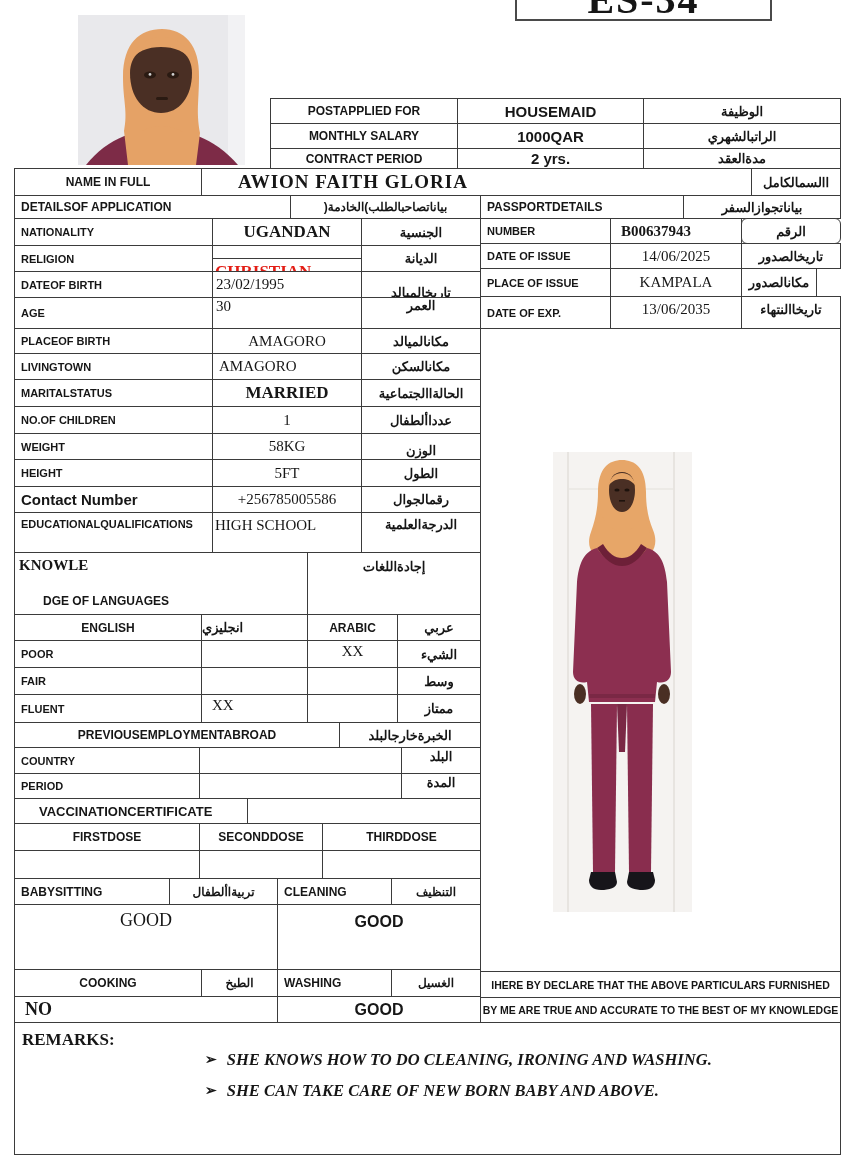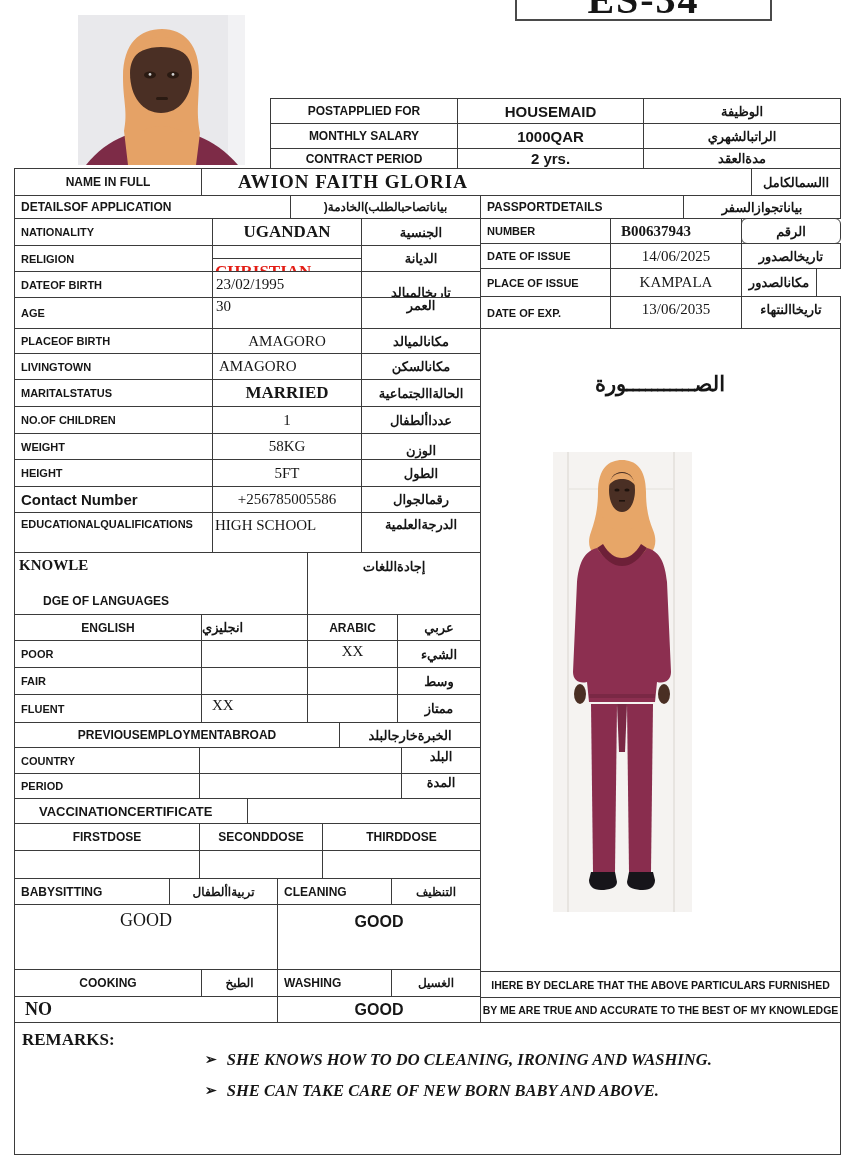--- a/index.html
+++ b/index.html
@@ -141,21 +141,20 @@
 
   <div class="c pl lbl" style="left:480px;top:268px;width:131px;height:29px;">PLACE OF ISSUE</div>
   <div class="c ctr srf" style="left:610px;top:268px;width:132px;height:29px;">KAMPALA</div>
   <div class="c ar" style="left:741px;top:268px;width:76px;height:29px;">مكانالصدور</div>
 
   <div class="c pl lbl" style="left:480px;top:296px;width:131px;height:33px;">DATE OF EXP.</div>
   <div class="c ctr srf" style="left:610px;top:296px;width:132px;height:33px;align-items:flex-start;padding-top:4px;justify-content:center;">13/06/2035</div>
   <div class="c ar" style="left:741px;top:296px;width:100px;height:33px;align-items:flex-start;padding-top:5px;">تاريخاالنتهاء</div>
 
   <div class="c" style="left:480px;top:328px;width:361px;height:644px;"></div>
-  <div class="caption-ar">الصـــــــــــورة</div>
 
   <div class="nob" style="position:absolute;left:553px;top:452px;width:139px;height:460px;">
     <svg width="139" height="460" viewBox="0 0 139 460">
       <rect x="0" y="0" width="139" height="460" fill="#f5f3f1"></rect>
       <rect x="14" y="0" width="2" height="460" fill="#e7e4e0"></rect>
       <rect x="120" y="0" width="2" height="460" fill="#e7e4e0"></rect>
       <rect x="16" y="36" width="104" height="2" fill="#eceae6"></rect>
 
       <path d="M45,40 C45,16 56,8 69,8 C82,8 93,16 93,40 C93,54 95,66 100,78 C106,92 100,104 88,108 L50,108 C38,104 33,93 38,80 C43,66 45,54 45,40 Z" fill="#e7a668"></path>
       <path d="M56,38 C56,26 61,20 69,20 C77,20 82,26 82,38 C82,50 77,60 69,60 C61,60 56,50 56,38 Z" fill="#4a2f24"></path>

